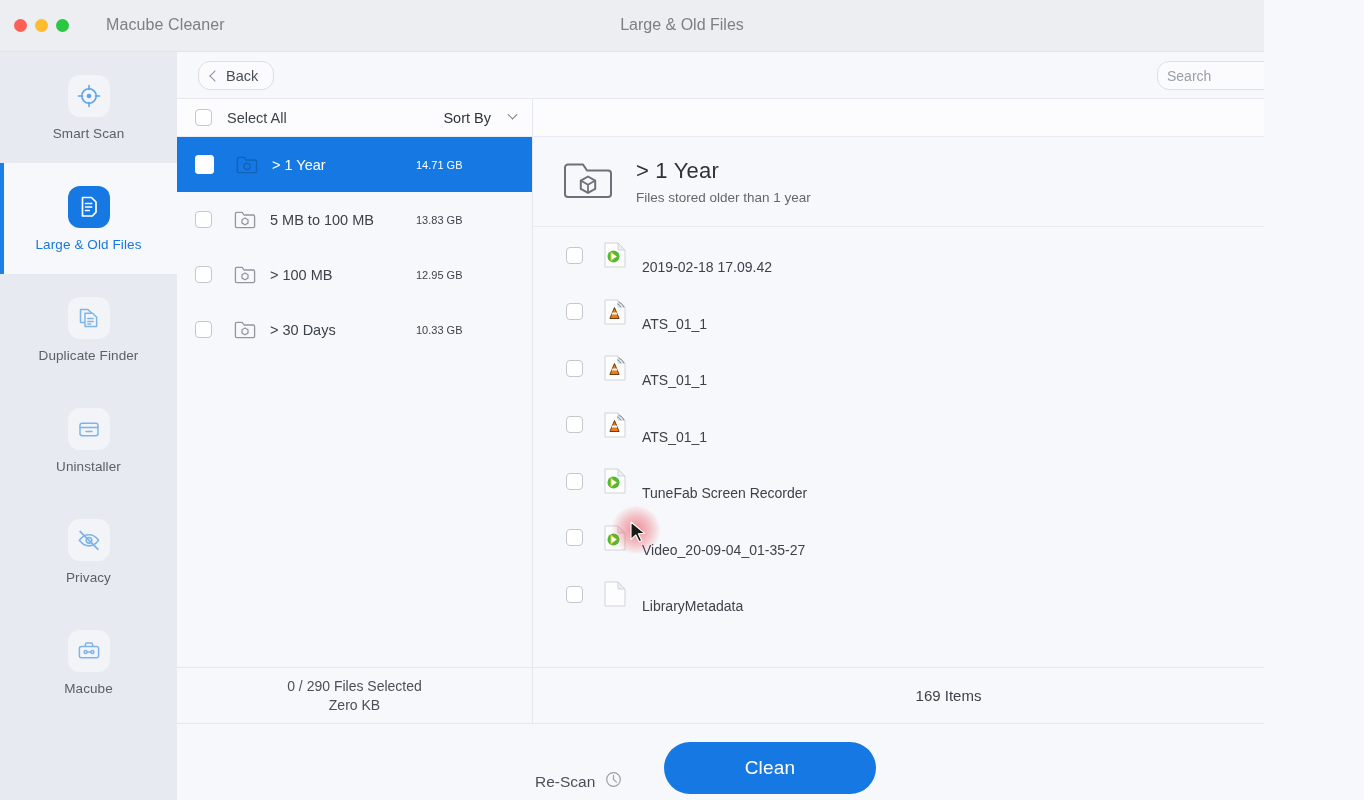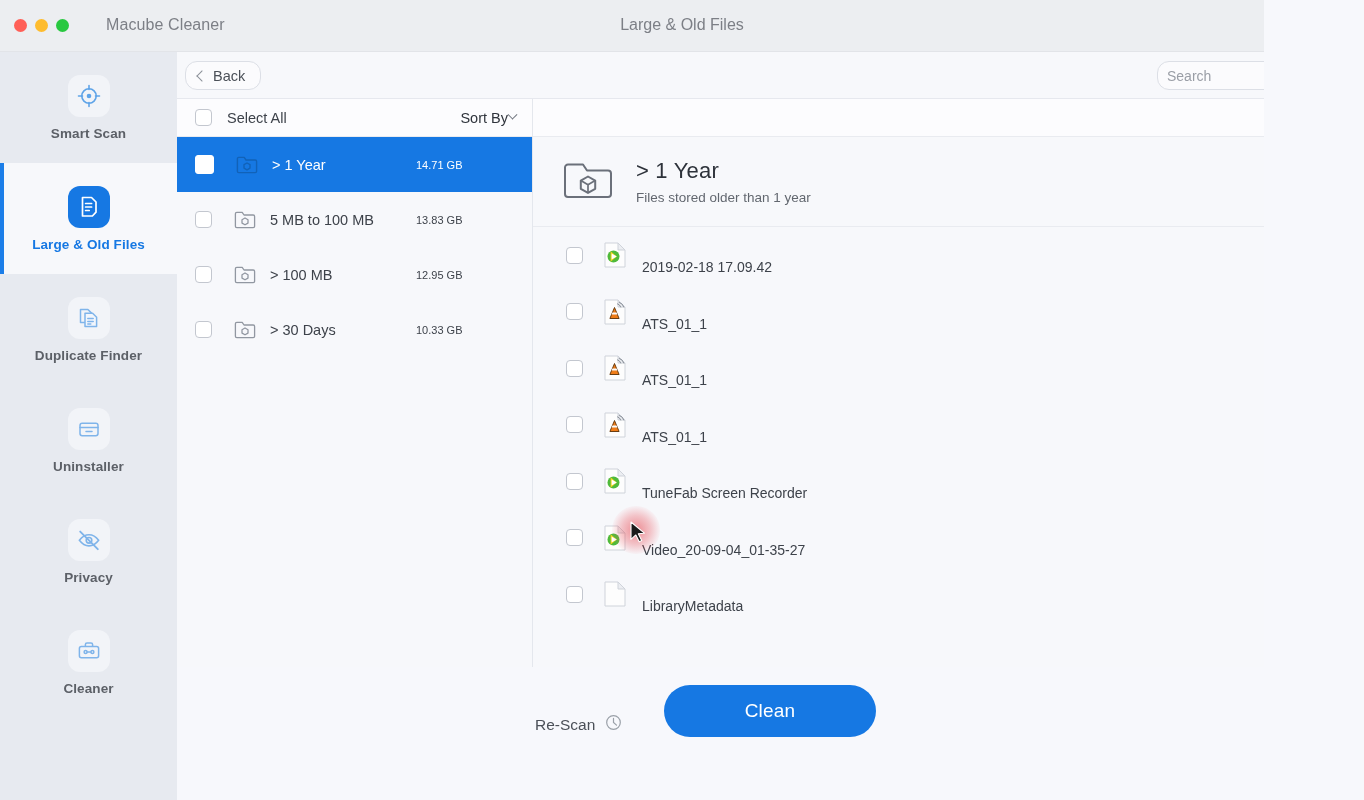--- a/index.html
+++ b/index.html
@@ -39,21 +39,20 @@
   .window-title {
     position: absolute; left: 0; top: 16px; width: 1364px;
     text-align: center; font-size: 16px; color: #7c7f86;
   }
 
   
   .sidebar {
     position: absolute; left: 0; top: 52px;
     width: 177px; height: 748px;
     background: #e7eaf0;
-    font-weight: bold;
   }
   .nav-item {
     position: relative;
     height: 111px;
     display: flex; flex-direction: column;
     align-items: center; justify-content: center;
     gap: 9px;
     cursor: pointer;
   }
   .nav-item.active { background: #f7f8fb; }
@@ -81,21 +80,21 @@
   }
 
   
   .toolbar {
     position: relative;
     height: 47px;
     background: #f7f8fb;
     border-bottom: 1px solid #e6e8ee;
   }
   .back-btn {
-    position: absolute; left: 8px; top: 9px;
+    position: absolute; left: 21px; top: 9px;
     height: 29px; padding: 0 15px 0 9px;
     border: 1px solid #dcdfe6; border-radius: 12px;
     background: #fbfbfd;
     display: flex; align-items: center; gap: 7px;
     font-size: 14.5px; color: #4b5058;
     cursor: pointer;
   }
   .chev-left {
     width: 8px; height: 8px;
     border-left: 1.6px solid #8b9099;
@@ -145,21 +144,21 @@
   .cbox {
     width: 17px; height: 17px;
     border: 1px solid #c3c7cf; border-radius: 4px;
     background: #fff;
     flex: none; cursor: pointer;
   }
   .lp-head .sel-all {
     margin-left: 15px; font-size: 14.5px; color: #3d424a;
   }
   .sortby {
-    margin-left: auto; display: flex; align-items: center; gap: 1px;
+    margin-left: auto; display: flex; align-items: center; gap: 18px;
     font-size: 14.5px; color: #2f343c; cursor: pointer;
   }
   .chev-down {
     width: 7px; height: 7px;
     border-right: 1.7px solid #6e737c;
     border-bottom: 1.7px solid #6e737c;
     transform: rotate(45deg) translate(-2px,-2px);
   }
 
   
@@ -353,21 +352,21 @@
     <div class="nav-item">
       <span class="nav-icon">
         <svg width="26" height="26" viewBox="0 0 26 26" fill="none" stroke="#7fb4ea" stroke-width="1.5">
           <rect x="3.4" y="8.4" width="19.2" height="11.4" rx="2"></rect>
           <path d="M9.4 8.4V6.6a1.6 1.6 0 011.6-1.6h4a1.6 1.6 0 011.6 1.6v1.8"></path>
           <circle cx="9.6" cy="14.1" r="1.5"></circle>
             <circle cx="16.4" cy="14.1" r="1.5"></circle>
           <path d="M11.1 14.1h3.8" stroke-linecap="round"></path>
         </svg>
       </span>
-      <span class="nav-label">Cleaner</span>
+      <span class="nav-label">Macube</span>
     </div>
   </div>
 
   <div class="main">
 
     <div class="toolbar">
       <div class="back-btn">
         <span class="chev-left"></span>
         <span>Back</span>
       </div>
@@ -569,20 +568,29 @@
 
           </div>
 
           <div class="scrollbar-track">
             <div class="scrollbar-thumb"></div>
           </div>
         </div>
       </div>
     </div>
 
+    <div class="statusbar">
+      <div class="sb-left">
+        <span>0 / 290 Files Selected</span>
+        <span>Zero KB</span>
+      </div>
+      <div class="sb-right">
+        <span>169 Items</span>
+      </div>
+    </div>
 
     <div class="footer">
       <div class="rescan">
         <span>Re-Scan</span>
         <span>
           <svg width="17" height="17" viewBox="0 0 17 17" fill="none" stroke="#9aa0a8" stroke-width="1.2">
             <circle cx="8.5" cy="8.5" r="6.8"></circle>
             <path d="M8.5 4.4v4.1l3 2.6" stroke-linecap="round"></path>
           </svg>
         </span>

